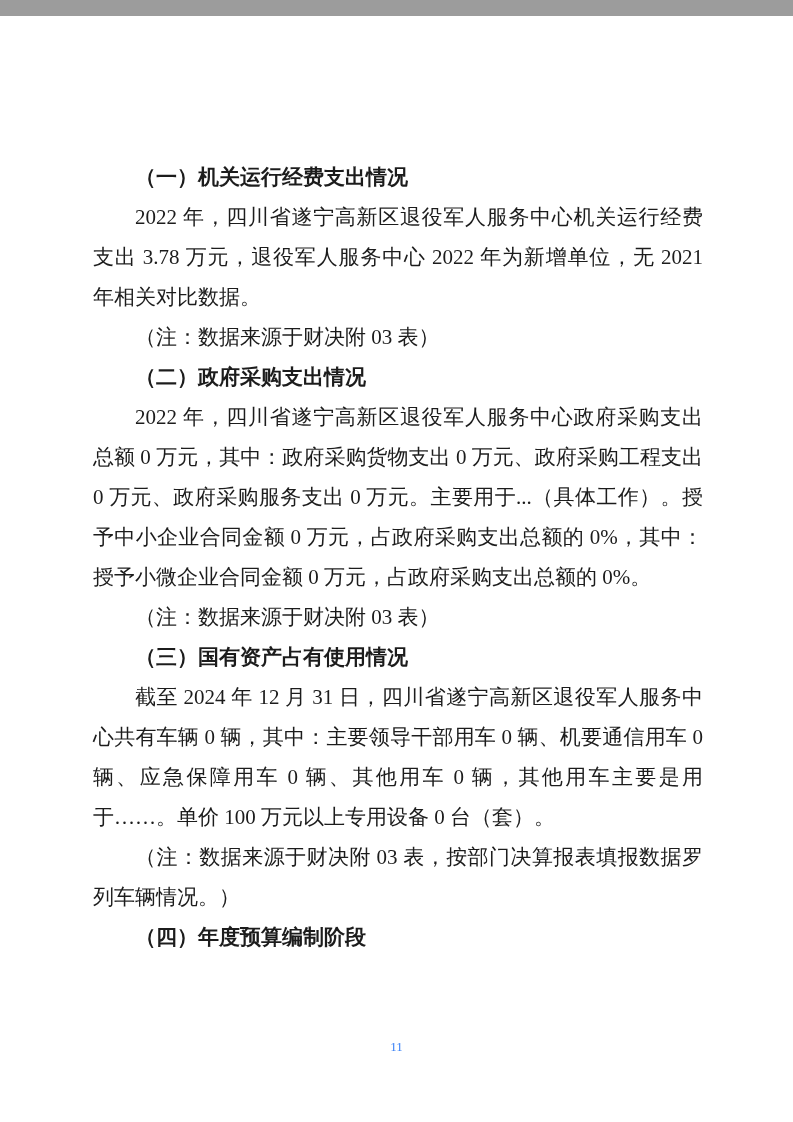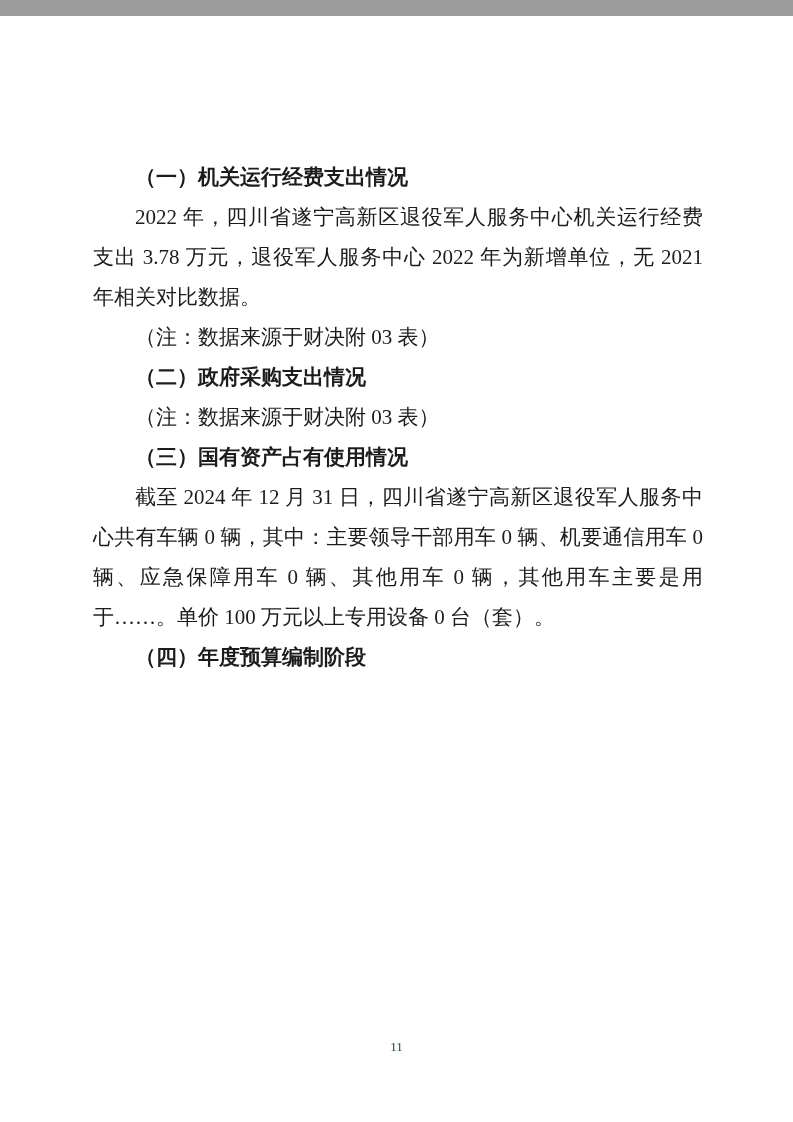--- a/index.html
+++ b/index.html
@@ -36,38 +36,40 @@
     font-weight: bold;
   }
   .pageno {
     position: absolute;
     left: 0;
     right: 0;
     top: 1022px;
     text-align: center;
     font-size: 13px;
     line-height: 18px;
-    color: #14532d;
+    color: #3b82f6;
     font-family: "Liberation Serif", "DejaVu Serif", serif;
   }
 </style>
 </head>
 <body>
 
 <div class="page">
   <main class="content">
 
     <p class="h">（一）机关运行经费支出情况</p>
     <p class="t">2022 年，四川省遂宁高新区退役军人服务中心机关运行经费支出 3.78 万元，退役军人服务中心 2022 年为新增单位，无 2021 年相关对比数据。</p>
     <p class="t">（注：数据来源于财决附 03 表）</p>
 
     <p class="h">（二）政府采购支出情况</p>
+    <p class="t">2022 年，四川省遂宁高新区退役军人服务中心政府采购支出总额 0 万元，其中：政府采购货物支出 0 万元、政府采购工程支出 0 万元、政府采购服务支出 0 万元。主要用于...（具体工作）。授予中小企业合同金额 0 万元，占政府采购支出总额的 0%，其中：授予小微企业合同金额 0 万元，占政府采购支出总额的 0%。</p>
     <p class="t">（注：数据来源于财决附 03 表）</p>
 
     <p class="h">（三）国有资产占有使用情况</p>
     <p class="t">截至 2024 年 12 月 31 日，四川省遂宁高新区退役军人服务中心共有车辆 0 辆，其中：主要领导干部用车 0 辆、机要通信用车 0 辆、应急保障用车 0 辆、其他用车 0 辆，其他用车主要是用于……。单价 100 万元以上专用设备 0 台（套）。</p>
+    <p class="t">（注：数据来源于财决附 03 表，按部门决算报表填报数据罗列车辆情况。）</p>
 
     <p class="h">（四）年度预算编制阶段</p>
 
   </main>
 
   <footer class="pageno">11</footer>
 </div>
 
 </body></html>

